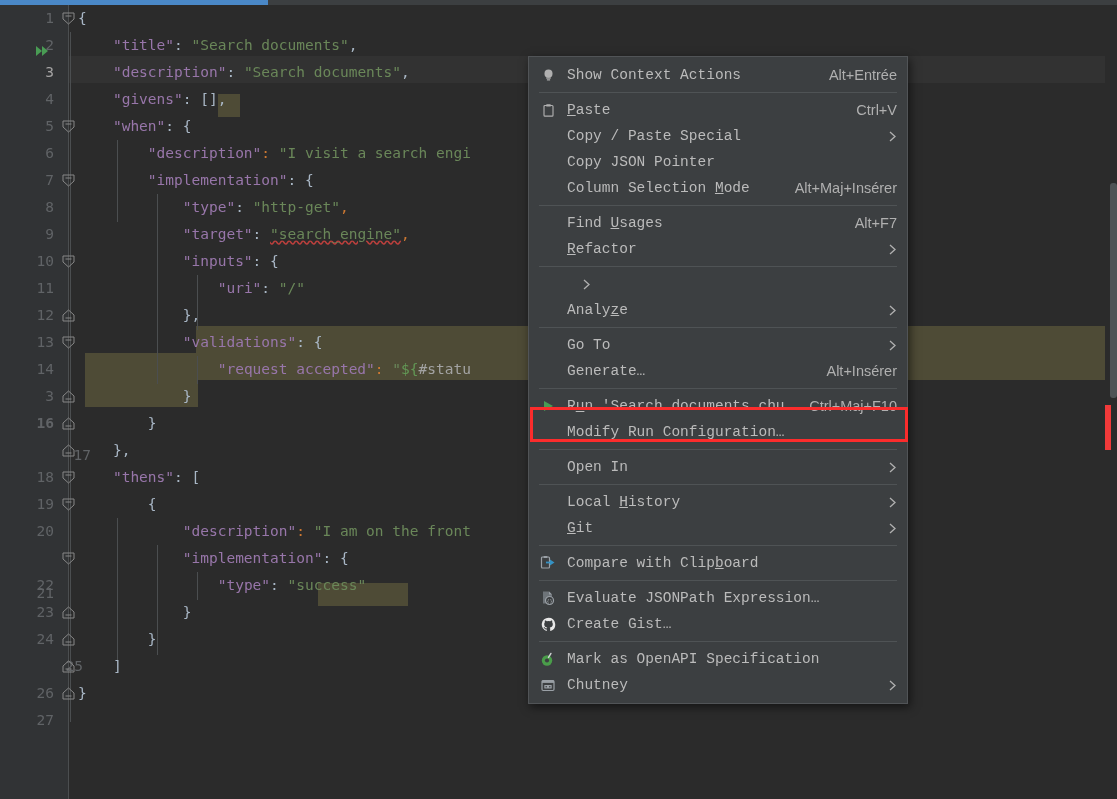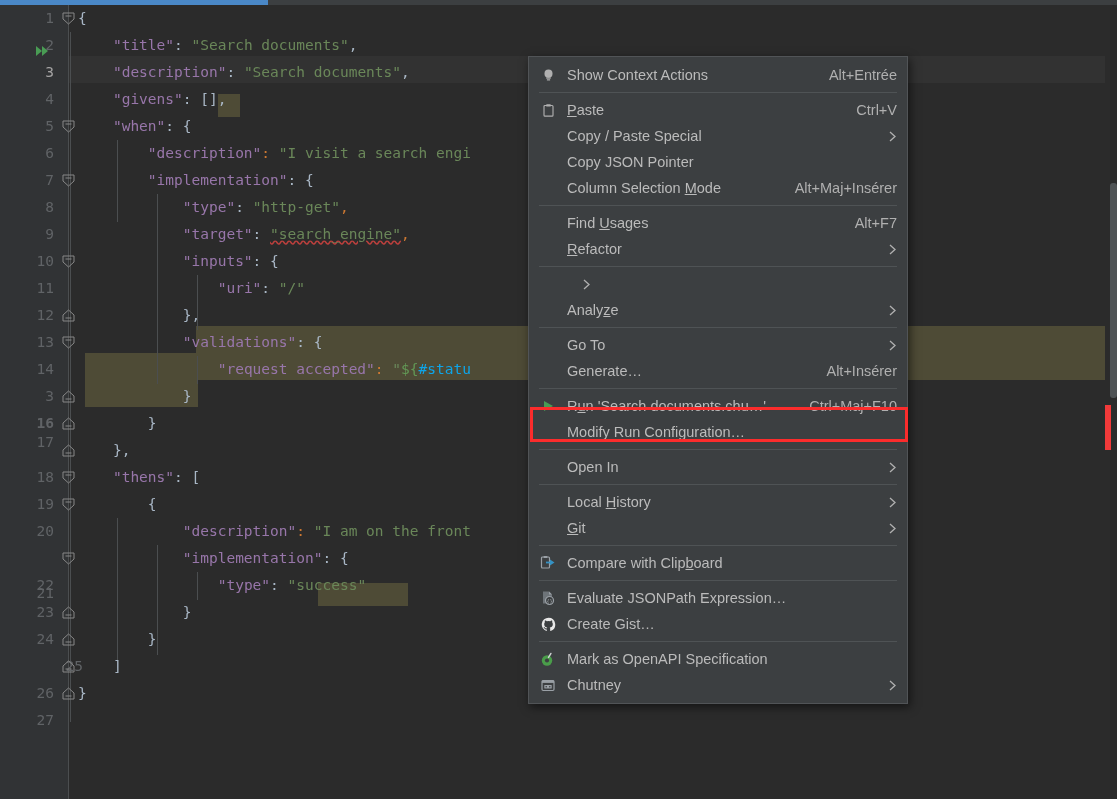--- a/index.html
+++ b/index.html
@@ -81,21 +81,21 @@
     height: 27px;
     background: #323232;
   }
 
   
   .k   { color: #9876aa; }  
   .s   { color: #6a8759; }  
   .p   { color: #a9b7c6; }  
   .c   { color: #cc7832; }
   .spel{ color: #629755; }
-  .spelb { color: #0ea5e9; text-align: right; }
+  .spelb { color: #a3a3a3; text-align: right; }
   .underline-wave {
     text-decoration: underline;
     text-decoration-style: wavy;
     text-decoration-color: #bc3f3c;
   }
 
   
   .fold {
     position: absolute;
     left: 61px;
@@ -172,20 +172,21 @@
     width: 38px;
     min-width: 38px;
     display: flex;
     align-items: center;
     justify-content: center;
   }
   .menu-item .label {
     flex: 1;
     white-space: nowrap;
     overflow: hidden;
+    font-family: Liberation Mono, monospace;
   }
   .menu-item .label u { text-decoration: underline; }
   .menu-item .accel {
     color: #b0b0b0;
     font-size: 14.5px;
     margin-left: 14px;
     white-space: nowrap;
   }
   .menu-item .chev {
     margin-left: 14px;
@@ -256,21 +257,21 @@
     <div class="lineno" style="top:162px;">7</div>
     <div class="lineno" style="top:189px;">8</div>
     <div class="lineno" style="top:216px;">9</div>
     <div class="lineno" style="top:243px;">10</div>
     <div class="lineno" style="top:270px;">11</div>
     <div class="lineno" style="top:297px;">12</div>
     <div class="lineno" style="top:324px;">13</div>
     <div class="lineno" style="top:351px;">14</div>
     <div class="lineno" style="top:378px;">3</div>
     <div class="lineno" style="top:405px;font-weight:bold;">16</div>
-    <div class="lineno" style="top:424px;">17</div>
+    <div class="lineno" style="top:437px;padding-left:37px;">17</div>
     <div class="lineno" style="top:459px;">18</div>
     <div class="lineno" style="top:486px;">19</div>
     <div class="lineno" style="top:513px;">20</div>
     <div class="lineno" style="top:540px;margin-top:35px;">21</div>
     <div class="lineno" style="top:567px;">22</div>
     <div class="lineno" style="top:594px;">23</div>
     <div class="lineno" style="top:621px;">24</div>
     <div class="lineno" style="top:648px;padding-left:29px;">25</div>
     <div class="lineno" style="top:675px;">26</div>
     <div class="lineno" style="top:702px;">27</div>

